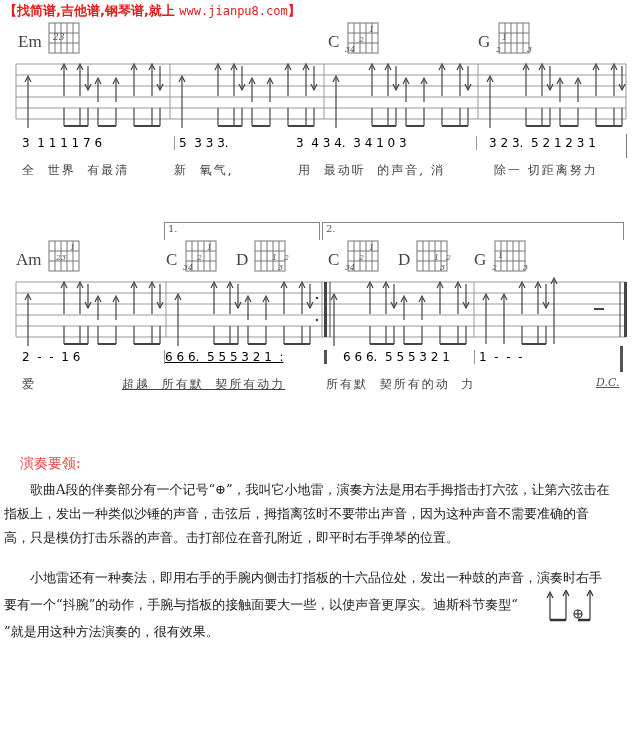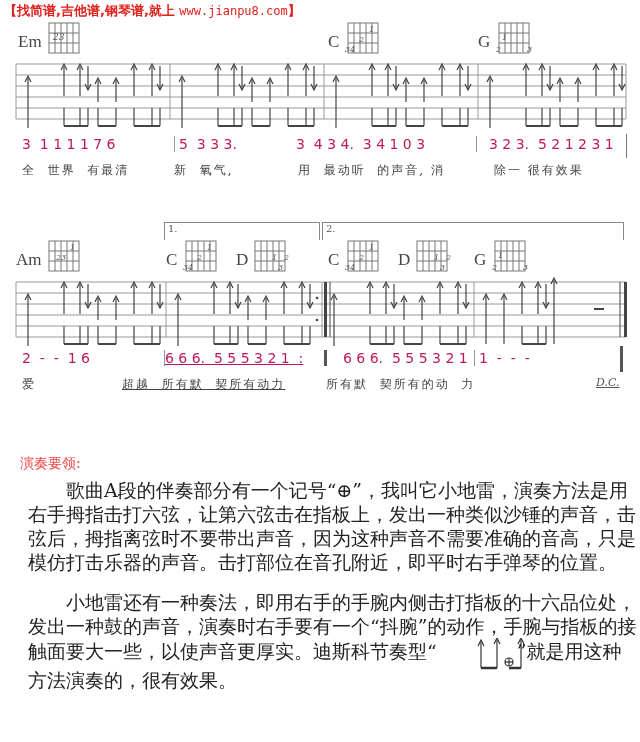--- a/index.html
+++ b/index.html
@@ -4,25 +4,25 @@
 <style>
   html,body{margin:0;padding:0;background:#fff;}
   body{width:640px;height:742px;position:relative;overflow:hidden;font-family:"DejaVu Serif",serif;color:#333;}
   .banner{position:absolute;left:4px;top:2px;font-size:13px;font-weight:bold;color:#e0201c;font-family:"DejaVu Sans",sans-serif;letter-spacing:0;white-space:nowrap;}
   .banner .url{font-family:"DejaVu Sans Mono",monospace;font-weight:normal;font-size:12px;}
   .chord{position:absolute;display:flex;align-items:flex-start;}
   .chord .name{font-size:17px;color:#444;margin-right:6px;margin-top:10px;font-family:"Liberation Serif",serif;}
   .chord svg{display:block;}
   .staff{position:absolute;height:98px;}
   .staff svg{display:block;}
-  .jp{position:absolute;font-family:"DejaVu Sans",sans-serif;font-size:14px;color:#be185d;white-space:pre;}
+  .jp{position:absolute;font-family:"DejaVu Sans",sans-serif;font-size:12px;color:#000000;white-space:pre;}
   .lyr{position:absolute;font-size:12px;color:#444;white-space:pre;font-family:"DejaVu Serif",serif;letter-spacing:2px;}
   .volta{position:absolute;border-top:1px solid #888;border-left:1px solid #888;border-right:1px solid #888;height:18px;font-size:10px;color:#555;padding-left:3px;box-sizing:border-box;}
   .dc{position:absolute;font-style:italic;font-size:11px;color:#555;}
-  .text{position:absolute;left:28px;width:610px;font-size:19px;line-height:24px;color:#222;font-family:"DejaVu Serif",serif;}
+  .text{position:absolute;left:4px;width:610px;font-size:13px;line-height:24px;color:#222;font-family:"DejaVu Serif",serif;}
   .text p{margin:0;}
   .indent{text-indent:2em;}
   .heading{position:absolute;left:20px;top:455px;font-size:14px;color:#ef4444;}
   .strum-inline{display:inline-block;vertical-align:middle;width:80px;height:30px;position:relative;}
 </style>
 </head>
 <body>
 
 <div class="banner">
   <span>【找简谱,吉他谱,钢琴谱,就上 </span><span class="url">www.jianpu8.com</span><span>】</span>
@@ -135,21 +135,21 @@
 
 <div class="jp" style="left:22px;top:136px;">3  1 1 1 1 7 6</div>
 <div class="jp" style="left:174px;top:136px;border-left:1px solid #999;padding-left:4px;">5  3 3 3.</div>
 <div class="jp" style="left:296px;top:136px;">3  4 3 4.  3 4 1 0 3</div>
 <div class="jp" style="left:476px;top:136px;border-left:1px solid #999;padding-left:12px;">3 2 3.  5 2 1 2 3 1</div>
 <div style="position:absolute;left:626px;top:134px;width:1px;height:24px;background:#777;"></div>
 
 <div class="lyr" style="left:22px;top:162px;">全  世界  有最清</div>
 <div class="lyr" style="left:174px;top:162px;">新  氧气,</div>
 <div class="lyr" style="left:298px;top:162px;">用  最动听  的声音, 消</div>
-<div class="lyr" style="left:494px;top:162px;">除一 很有效果</div>
+<div class="lyr" style="left:494px;top:162px;">除一 切距离努力</div>
 
 <div class="volta" style="left:164px;top:222px;width:156px;">1.</div>
 <div class="volta" style="left:322px;top:222px;width:302px;">2.</div>
 
 <div class="chord" style="left:16px;top:240px;">
   <span class="name">Am</span>
   <svg width="34" height="34" viewBox="0 0 34 34">
       <g stroke="#777" fill="none">
         <rect x="1" y="1" width="30" height="30"></rect>
         <line x1="7" y1="1" x2="7" y2="31"></line>

